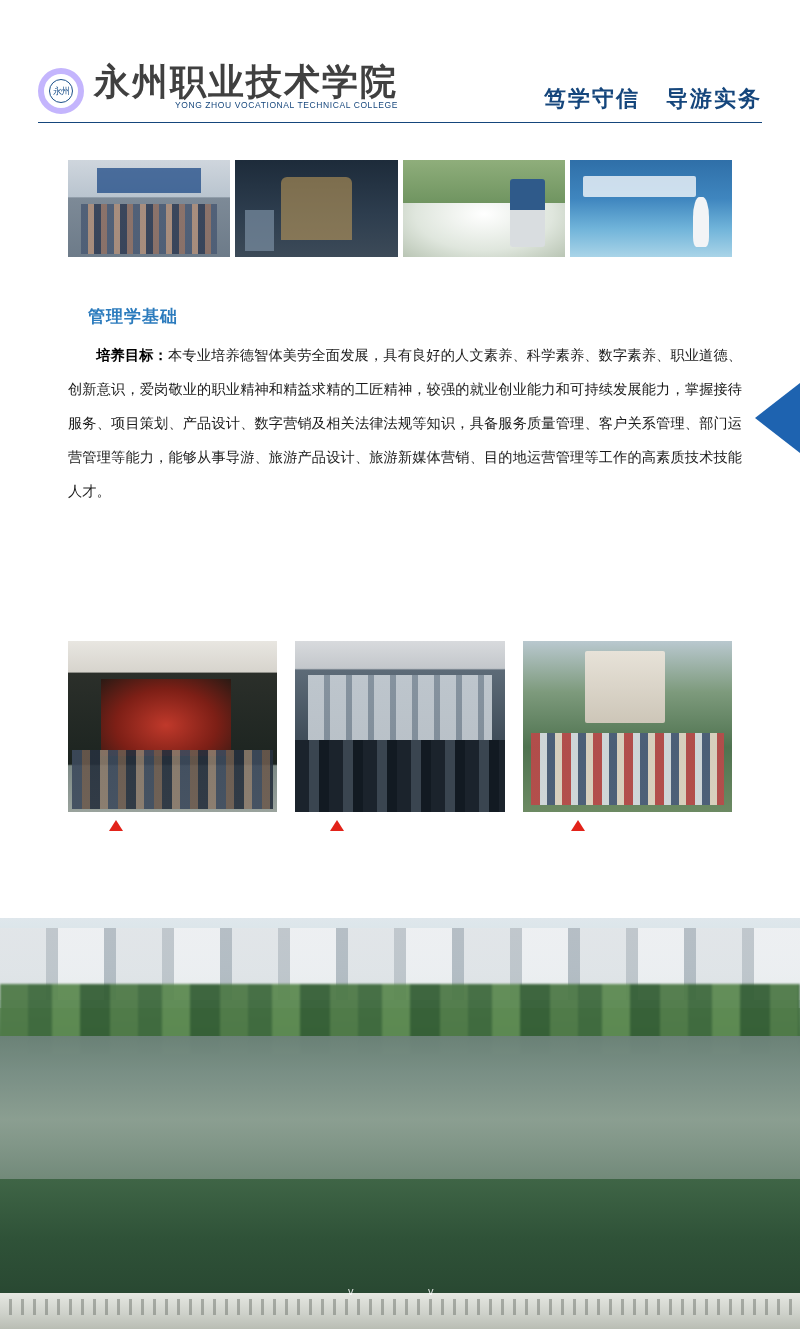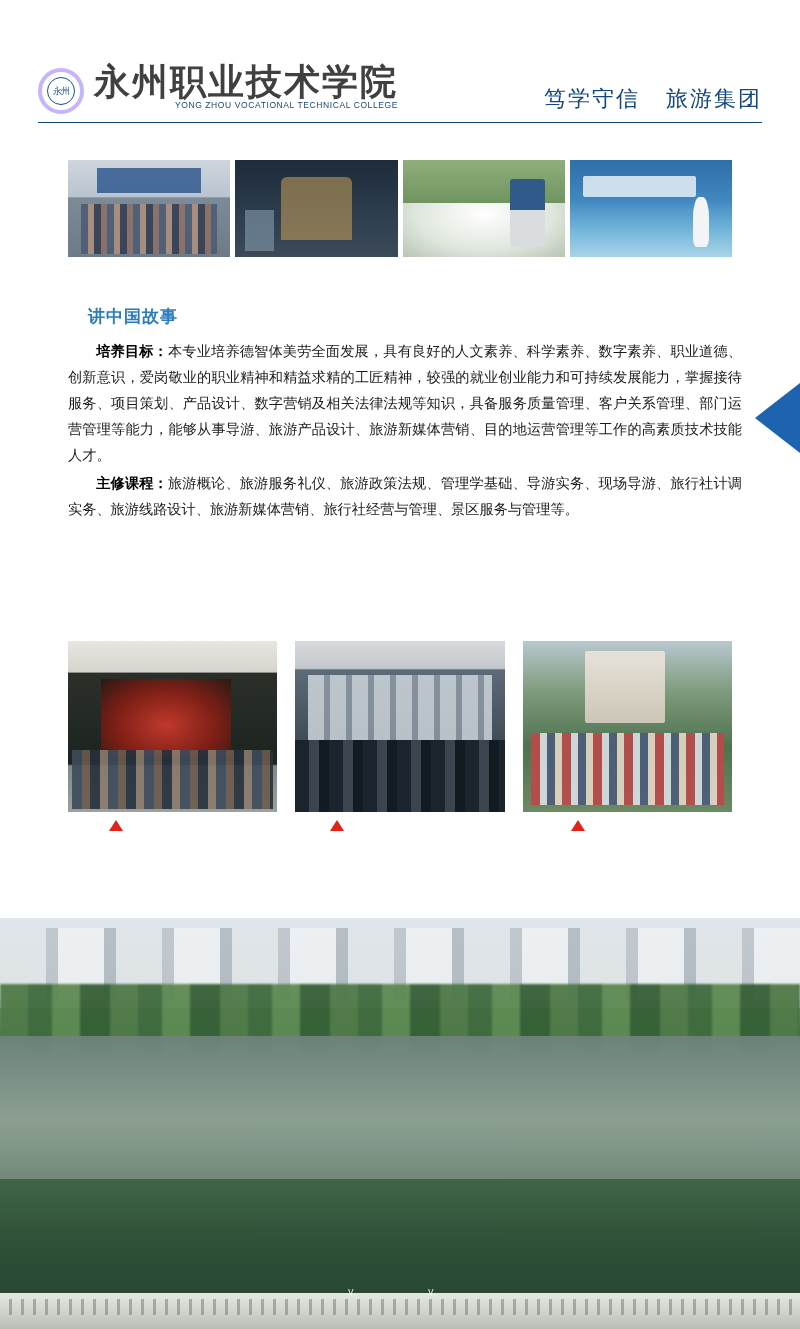--- a/index.html
+++ b/index.html
@@ -27,21 +27,21 @@
     position: absolute;
     left: 38px;
     top: 0;
     display: flex;
     align-items: flex-start;
   }
   .logo-seal {
     width: 46px;
     height: 46px;
     border-radius: 50%;
-    border: 4px solid #c4b5fd;
+    border: 6px solid #c4b5fd;
     box-sizing: border-box;
     position: relative;
     flex: 0 0 auto;
     margin-top: 4px;
   }
   .logo-seal::after {
     content: "";
     position: absolute;
     left: 5px;
     top: 5px;
@@ -82,21 +82,21 @@
   }
   .header-slogan {
     position: absolute;
     right: 38px;
     top: 20px;
     display: flex;
     gap: 26px;
     font-family: "DejaVu Serif", serif;
     font-size: 22px;
     color: #15467c;
-    font-weight: normal;
+    font-weight: bold;
     letter-spacing: 2px;
   }
   .header-rule {
     position: absolute;
     left: 38px;
     right: 38px;
     top: 58px;
     height: 1px;
     background: #15467c;
   }
@@ -223,21 +223,21 @@
   }
   .section-title {
     font-size: 17px;
     color: #2b7bbd;
     letter-spacing: 1px;
     margin: 0 0 10px 20px;
     font-family: "DejaVu Sans", sans-serif;
   }
   .para {
     font-size: 14.2px;
-    line-height: 26px;
+    line-height: 34px;
     color: #1a1a1a;
     text-align: justify;
     text-justify: inter-ideograph;
     margin: 0 0 2px 0;
     font-family: "DejaVu Sans", sans-serif;
   }
   .para .indent {
     display: inline-block;
     width: 28px;
   }
@@ -436,21 +436,21 @@
     <div class="logo-seal">
       <div class="logo-seal-inner">永州</div>
     </div>
     <div class="logo-text">
       <div class="logo-cn">永州职业技术学院</div>
       <div class="logo-en">YONG ZHOU VOCATIONAL TECHNICAL COLLEGE</div>
     </div>
   </div>
   <div class="header-slogan">
     <span>笃学守信</span>
-    <span>旅游集团</span>
+    <span>导游实务</span>
   </div>
   <div class="header-rule"></div>
 </div>
 
 <div class="photo-strip">
   <div class="ph ph1">
     <span class="ph-label">师生合影留念</span>
   </div>
   <div class="ph ph2">
     <span class="ph-label">古建筑研学参观</span>
@@ -459,29 +459,26 @@
     <span class="ph-label">景区导游实践</span>
   </div>
   <div class="ph ph4">
     <span class="ph-label">讲中国故事 展导游风采</span>
   </div>
 </div>
 
 <div class="blue-triangle"></div>
 
 <div class="content">
-  <h2 class="section-title">讲中国故事</h2>
+  <h2 class="section-title">管理学基础</h2>
 
   <p class="para">
     <span class="indent"></span><span class="lead">培养目标：</span><span>本专业培养德智体美劳全面发展，具有良好的人文素养、科学素养、数字素养、职业道德、创新意识，爱岗敬业的职业精神和精益求精的工匠精神，较强的就业创业能力和可持续发展能力，掌握接待服务、项目策划、产品设计、数字营销及相关法律法规等知识，具备服务质量管理、客户关系管理、部门运营管理等能力，能够从事导游、旅游产品设计、旅游新媒体营销、目的地运营管理等工作的高素质技术技能人才。</span>
   </p>
 
-  <p class="para">
-    <span class="indent"></span><span class="lead">主修课程：</span><span>旅游概论、旅游服务礼仪、旅游政策法规、管理学基础、导游实务、现场导游、旅行社计调实务、旅游线路设计、旅游新媒体营销、旅行社经营与管理、景区服务与管理等。</span>
-  </p>
 
 </div>
 
 <div class="photo-row">
   <div class="pr pr1">
     <span class="ph-label">实训教室教学</span>
   </div>
   <div class="pr pr2">
     <span class="ph-label">计算机机房实训</span>
   </div>

